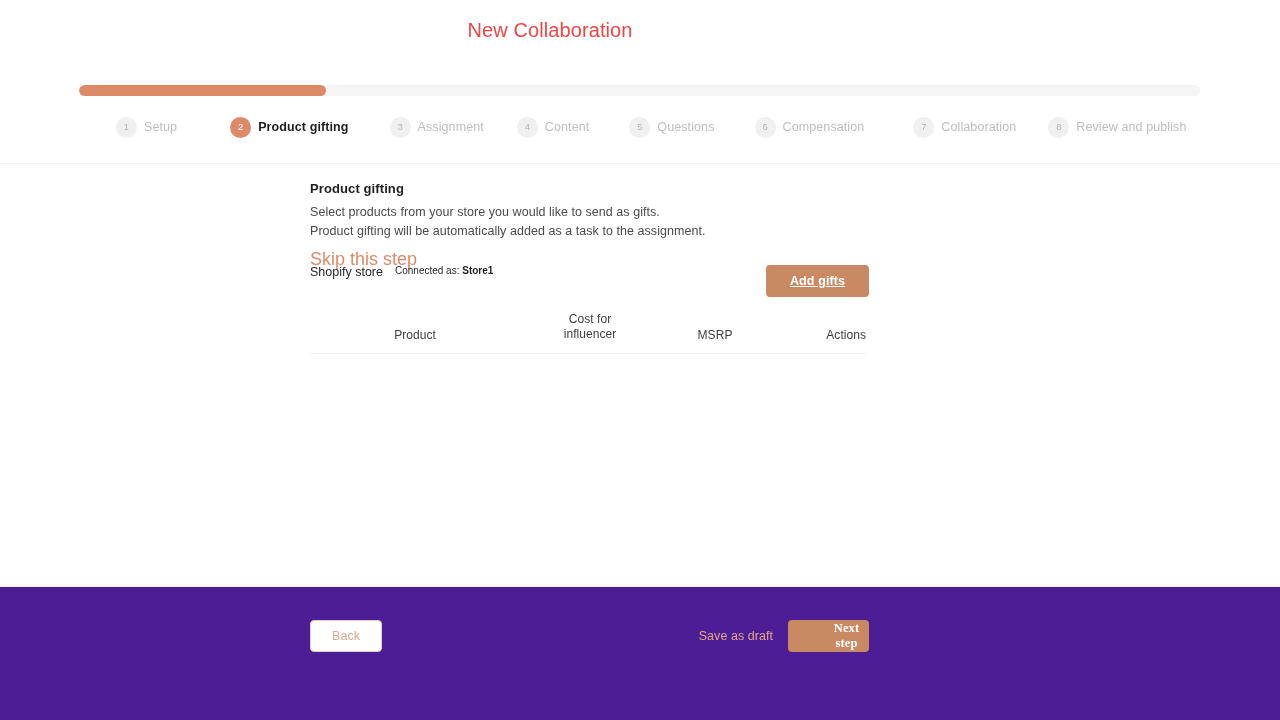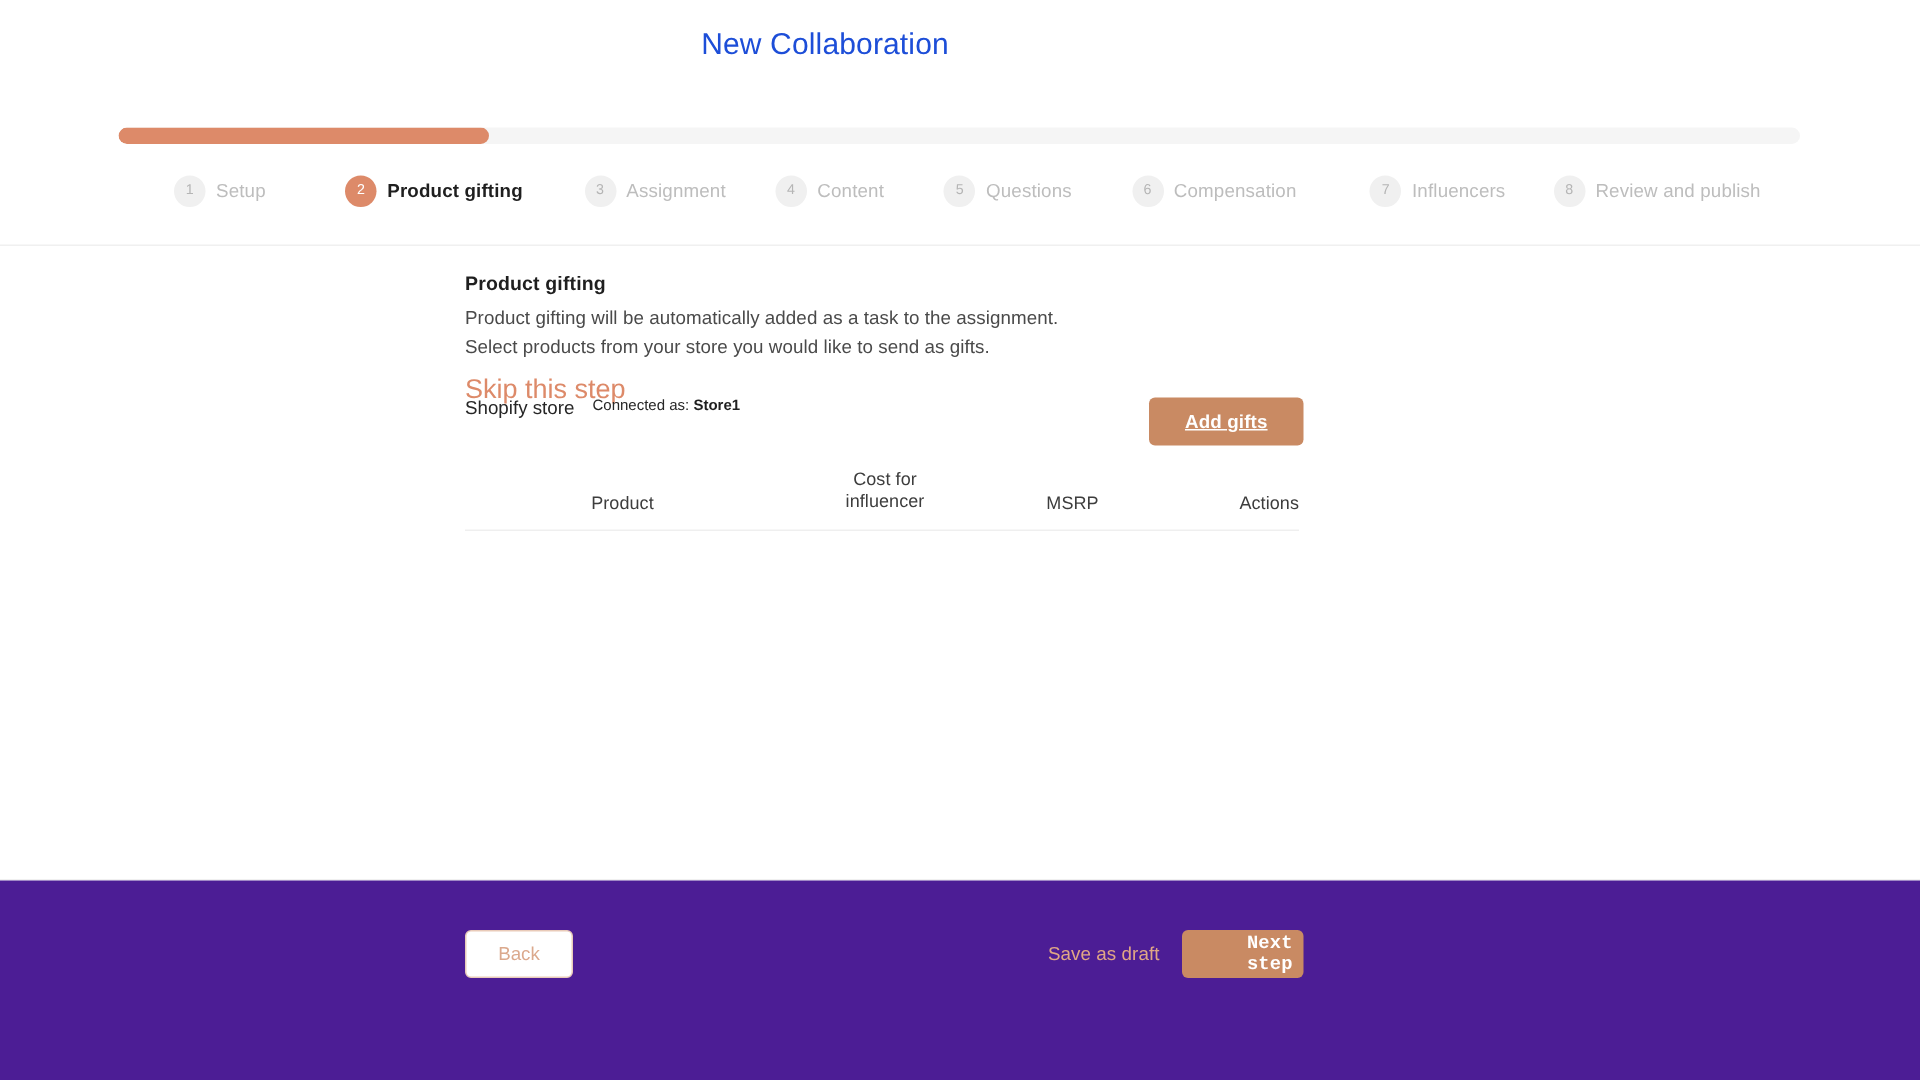--- a/index.html
+++ b/index.html
@@ -32,21 +32,21 @@
   }
 
   .page-title {
     position: absolute;
     top: 19px;
     left: 0;
     width: 1100px;
     text-align: center;
     font-size: 20px;
     font-weight: 400;
-    color: #1d4ed8;
+    color: #ef4444;
     letter-spacing: 0.1px;
   }
 
   
   .progress-track {
     position: absolute;
     top: 85px;
     left: 79px;
     width: 1121px;
     height: 11px;
@@ -263,21 +263,21 @@
   }
   .next-step-btn {
     width: 81px;
     height: 32px;
     background: #c98a63;
     color: #ffffff;
     border: none;
     border-radius: 4px;
     font-size: 12.5px;
     font-weight: 600;
-    font-family: Liberation Mono, monospace;
+    font-family: Liberation Serif, serif;
     cursor: pointer;
     letter-spacing: 0.1px;
     padding-left: 36px;
   }
 </style>
 </head>
 <body>
 
 <div class="page">
 
@@ -316,37 +316,37 @@
         <span class="step-label">Questions</span>
       </div>
 
       <div class="step" data-idx="5">
         <span class="step-num">6</span>
         <span class="step-label">Compensation</span>
       </div>
 
       <div class="step" data-idx="6">
         <span class="step-num">7</span>
-        <span class="step-label">Influencers</span>
+        <span class="step-label">Collaboration</span>
       </div>
 
       <div class="step" data-idx="7">
         <span class="step-num">8</span>
         <span class="step-label">Review and publish</span>
       </div>
 
     </div>
   </div>
 
   <div class="content">
 
     <div class="panel">
       <div class="section-title">Product gifting</div>
+      <div class="section-desc">Select products from your store you would like to send as gifts.</div>
       <div class="section-desc">Product gifting will be automatically added as a task to the assignment.</div>
-      <div class="section-desc">Select products from your store you would like to send as gifts.</div>
       <a class="skip-link" href="#">Skip this step</a>
     </div>
 
     <div class="store-row">
       <span class="store-label">Shopify store</span>
       <span class="store-conn"><span>Connected as:</span> <span class="store-name">Store1</span></span>
       <button class="add-gifts-btn">Add gifts</button>
     </div>
 
     <table class="gift-table">

